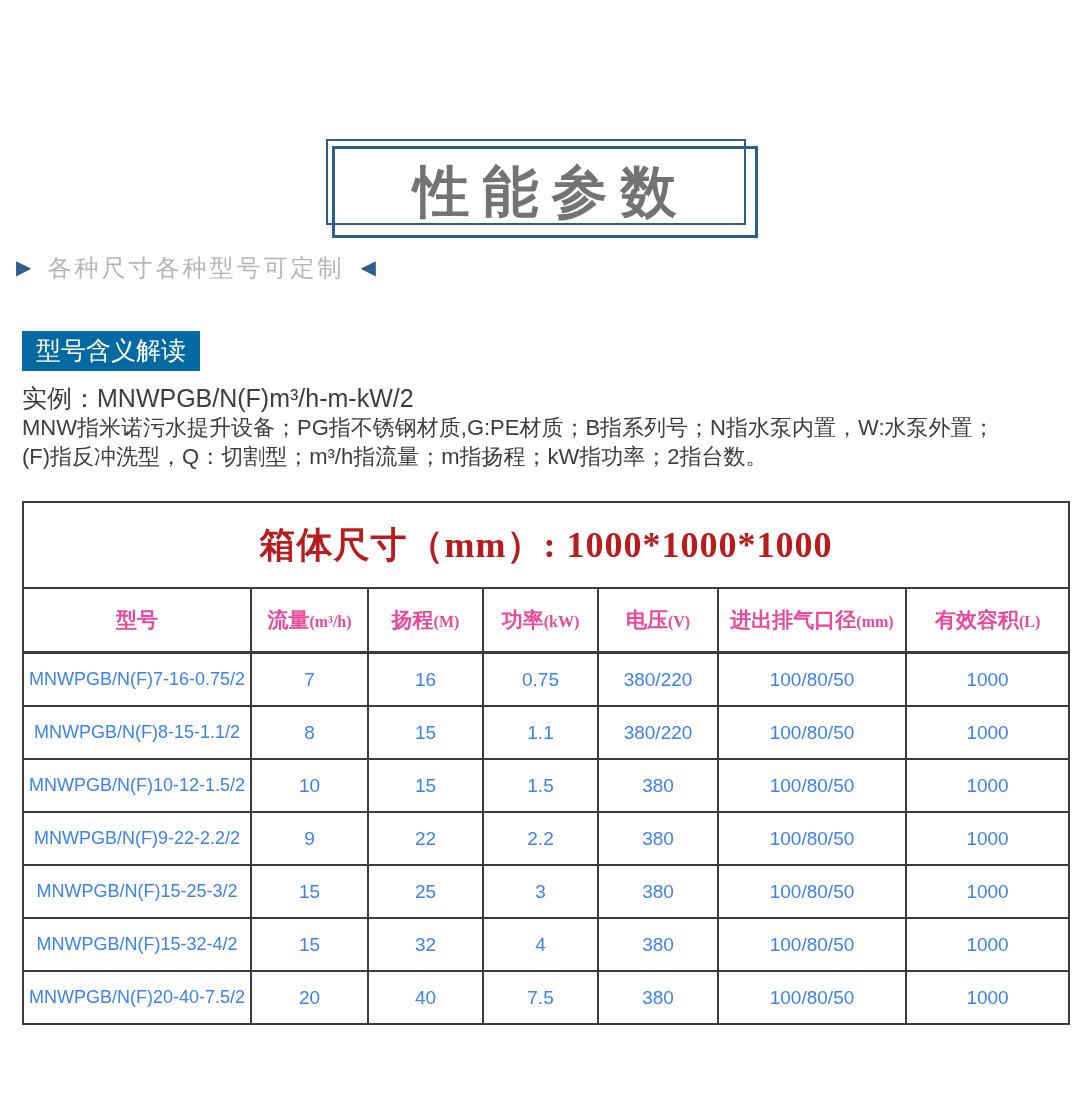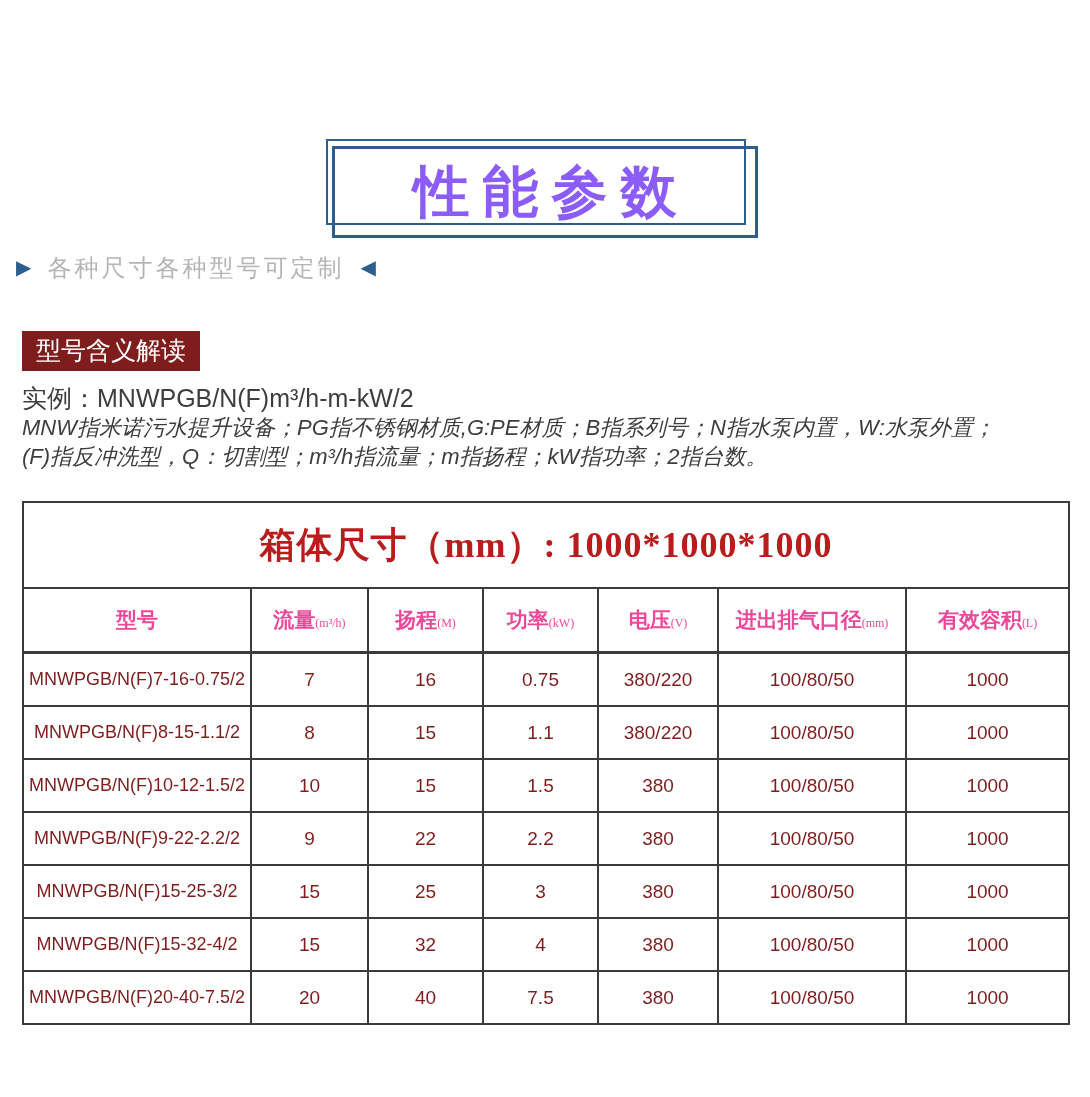--- a/index.html
+++ b/index.html
@@ -27,21 +27,21 @@
     content: "";
     position: absolute;
     inset: 0;
     transform: translate(-9px, -10px);
     border: 2px solid #2e5e8d;
     pointer-events: none;
   }
   .title-text {
     font-size: 56px;
     font-weight: 700;
-    color: #8b5cf6;
+    color: #737373;
     letter-spacing: 13px;
     margin-right: -13px;
     white-space: nowrap;
     line-height: 1;
   }
   
   .subtitle {
     margin-top: 14px;
     text-align: left;
     font-size: 24px;
@@ -54,41 +54,40 @@
     color: #2e5e8d;
     font-size: 20px;
     letter-spacing: 0;
     margin: 0 16px;
     vertical-align: 2px;
   }
   
   .badge {
     display: inline-block;
     margin: 48px 0 0 22px;
-    background: #7f1d1d;
+    background: #0369a1;
     color: #ffffff;
     font-size: 25px;
     line-height: 31px;
     padding: 4px 14px 5px 14px;
   }
   
   .desc {
     margin: 12px 22px 0 22px;
     color: #3d3d3d;
   }
   .desc .example {
     font-size: 25px;
     line-height: 30px;
     margin: 0;
   }
   .desc .line {
     font-size: 22px;
     line-height: 29px;
     margin: 0;
-    font-style: italic;
   }
   
   .spec-table-wrap {
     width: 1046px;
     margin: 30px auto 0 auto;
   }
   table.spec {
     width: 100%;
     border-collapse: collapse;
     table-layout: fixed;
@@ -110,28 +109,28 @@
   }
   tr.col-headers th {
     height: 62px;
     font-family: "Liberation Serif", "DejaVu Serif", serif;
     font-weight: 700;
     font-size: 21px;
     color: #ec4899;
     border-bottom-width: 3px;
   }
   tr.col-headers .unit {
-    font-size: 12px;
-    font-weight: 400;
+    font-size: 16px;
+    font-weight: 700;
     letter-spacing: 0;
   }
   tbody.data td {
     height: 51px;
     font-size: 19px;
-    color: #7f1d1d;
+    color: #3b82f6;
   }
   tbody.data td.cell-model {
     font-size: 18px;
   }
 </style>
 </head>
 <body>
 
 <div>
 

